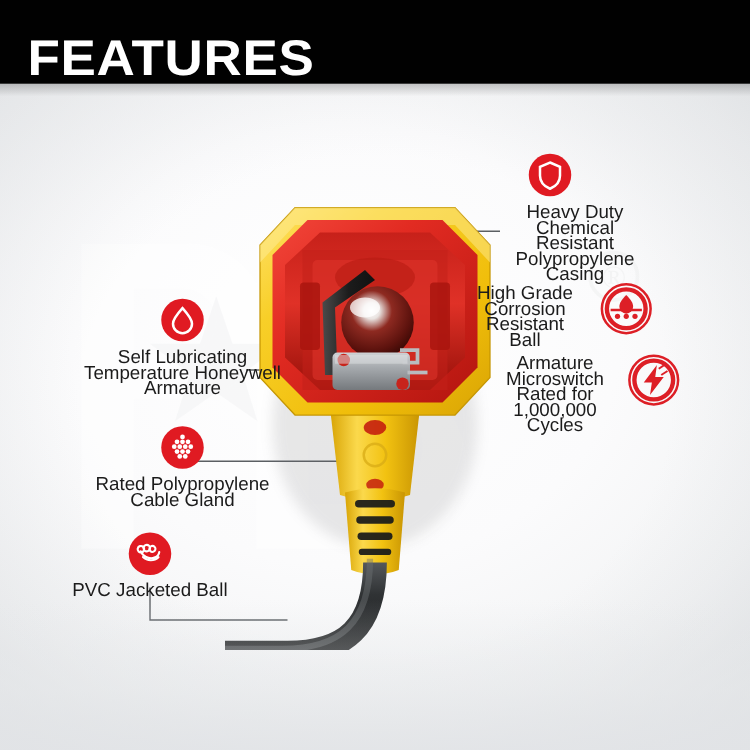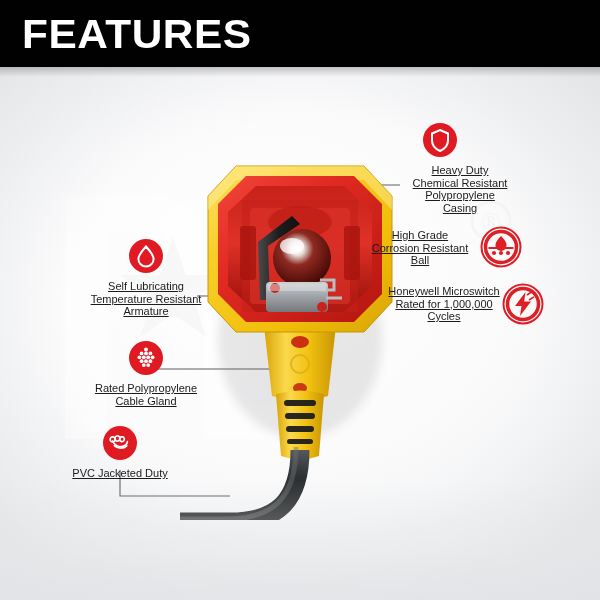--- a/index.html
+++ b/index.html
@@ -11,21 +11,21 @@
   .stage{
     position:relative;width:600px;height:600px;overflow:hidden;
     background:
       radial-gradient(ellipse 520px 420px at 46% 46%, #ffffff 0%, #fbfbfc 42%, #f2f3f4 72%, #e4e6e8 100%);
   }
 
   
   .header{
     position:absolute;left:0;top:0;width:600px;height:67px;
     background:#010101;
-    display:flex;align-items:center;
+    display:flex;align-items:flex-end;
   }
   .header-title{
     color:#ffffff;
     font-family:"Liberation Sans", sans-serif;
     font-weight:bold;
     font-size:40px;
     letter-spacing:0.5px;
     margin-left:22px;
     transform:scaleX(1.06);
     transform-origin:left center;
@@ -49,24 +49,23 @@
   }
 
   
   .leaders{position:absolute;left:0;top:0;width:600px;height:600px;pointer-events:none;}
 
   
   .feature{position:absolute;}
   .feature-text{
     color:#1b1b1b;
     font-family:"Liberation Sans", sans-serif;
-    font-size:11px;
+    font-size:15px;
     line-height:12.6px;
     white-space:pre-line;
-    text-decoration:underline;
   }
   .t-center{text-align:center;}
   .icon-badge{position:absolute;}
 
   
   .footer-fade{
     position:absolute;left:0;bottom:0;width:600px;height:120px;
     background:linear-gradient(to bottom, rgba(232,234,236,0) 0%, rgba(230,232,234,0.55) 60%, rgba(226,228,231,0.85) 100%);
     pointer-events:none;
   }
@@ -243,41 +242,41 @@
       <path d="M21 10 c4 4 5.5 6.6 5.5 9.4 a5.5 5.5 0 0 1 -11 0 c0 -2.8 1.5 -5.4 5.5 -9.4 z" fill="#dd1f26"></path>
       <g fill="#dd1f26">
         <circle cx="14" cy="27" r="2.1"></circle>
         <circle cx="21" cy="27" r="2.1"></circle>
         <circle cx="28" cy="27" r="2.1"></circle>
       </g>
     </svg>
   </div>
 
   <div class="feature" style="left:388px;top:283px;width:160px;">
-    <div class="feature-text t-center" style="width:112px;margin-top:2px;">Honeywell Microswitch
+    <div class="feature-text t-center" style="width:112px;margin-top:2px;">Armature Microswitch
 Rated for 1,000,000
 Cycles</div>
     <svg class="icon-badge" style="left:114px;top:0;" width="42" height="42" viewBox="0 0 42 42">
       <circle cx="21" cy="21" r="19.5" fill="none" stroke="#dd1f26" stroke-width="2"></circle>
       <circle cx="21" cy="21" r="15.5" fill="none" stroke="#dd1f26" stroke-width="3.5"></circle>
       <path d="M23.5 9 L13 23 h6.5 L18 33 L29 18.5 h-6.8 z" fill="#dd1f26"></path>
       <g stroke="#dd1f26" stroke-width="1.6">
         <path d="M25 12 l4.5 -3"></path>
         <path d="M27 17 l5 -3.2"></path>
       </g>
     </svg>
   </div>
 
   <div class="feature" style="left:56px;top:238px;width:180px;">
     <svg class="icon-badge" style="left:72px;top:0;" width="36" height="36" viewBox="0 0 36 36">
       <circle cx="18" cy="18" r="17" fill="#e01a22"></circle>
       <path d="M18 8.5 c5 5.6 7.6 9.1 7.6 12.4 a7.6 7.6 0 0 1 -15.2 0 c0 -3.3 2.6 -6.8 7.6 -12.4 z" fill="none" stroke="#ffffff" stroke-width="2"></path>
     </svg>
     <div class="feature-text t-center" style="margin-top:42px;">Self Lubricating
-Temperature Resistant
+Temperature Honeywell
 Armature</div>
   </div>
 
   <div class="feature" style="left:56px;top:340px;width:180px;">
     <svg class="icon-badge" style="left:72px;top:0;" width="36" height="36" viewBox="0 0 36 36">
       <circle cx="18" cy="18" r="17" fill="#e01a22"></circle>
       <g fill="#ffffff">
         <circle cx="18" cy="9.5" r="1.9"></circle>
         <circle cx="13.6" cy="13.4" r="1.9"></circle>
           <circle cx="18" cy="13.4" r="1.9"></circle>
@@ -302,17 +301,17 @@
       <circle cx="18" cy="18" r="17" fill="#e01a22"></circle>
       <g fill="none" stroke="#ffffff" stroke-width="1.7" stroke-linecap="round">
         <path d="M12.5 12.5 a2.6 2.6 0 1 0 0.1 0.1"></path>
         <path d="M17.2 11.6 a2.6 2.6 0 1 0 0.1 0.1"></path>
         <path d="M21.6 12.4 a2.4 2.4 0 1 0 0.1 0.1"></path>
         <path d="M10.6 16 c1.6 4.2 6.2 6.4 10.6 5.3"></path>
         <path d="M12.4 20.6 c3.4 3.4 9 3.4 12.4 0.2"></path>
         <path d="M21.2 21.3 c2.6 -0.9 4 -2.6 4.2 -4.6"></path>
       </g>
     </svg>
-    <div class="feature-text t-center" style="margin-top:42px;">PVC Jacketed Duty</div>
+    <div class="feature-text t-center" style="margin-top:42px;">PVC Jacketed Ball</div>
   </div>
 
   <div class="footer-fade"></div>
 </div>
 
 </body></html>

